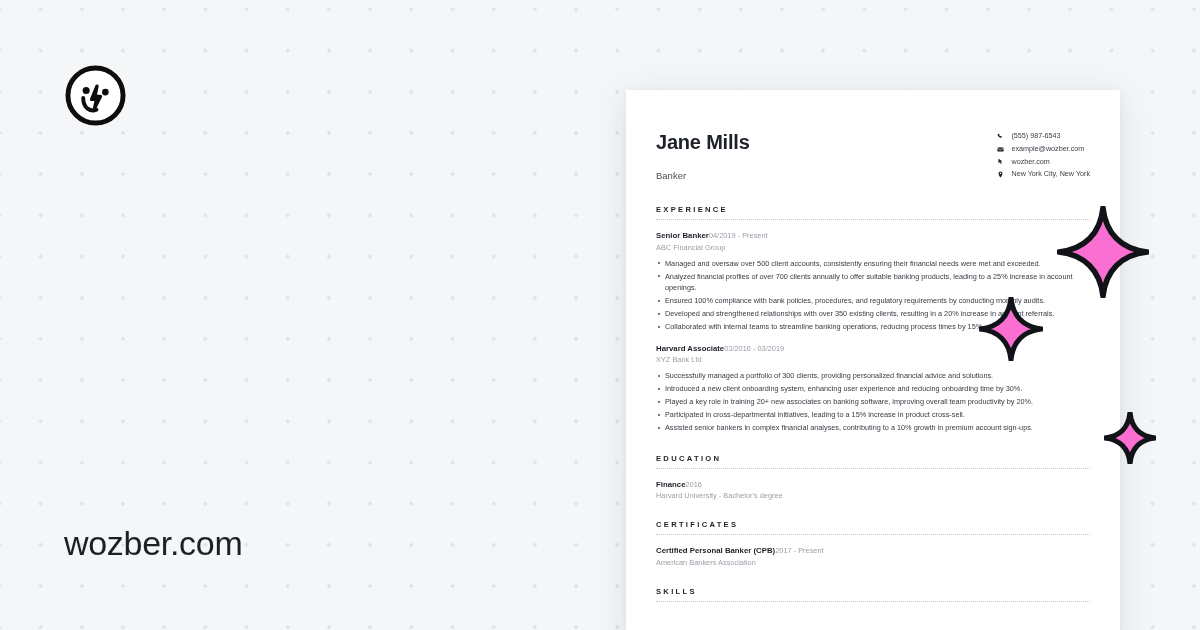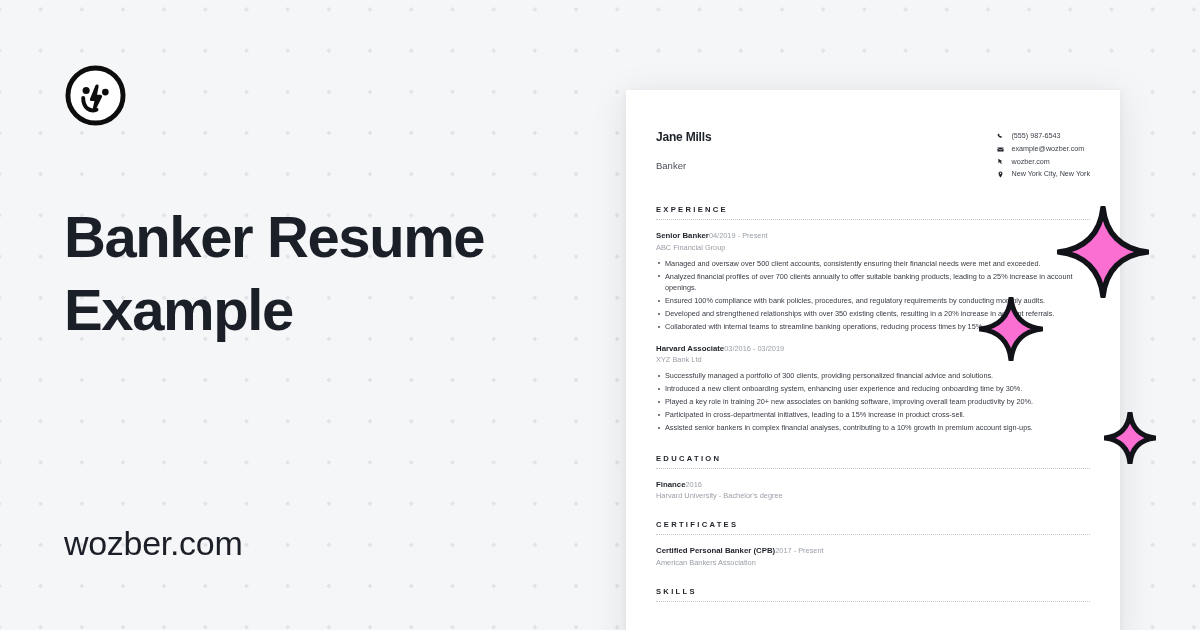--- a/index.html
+++ b/index.html
@@ -52,21 +52,21 @@
     background:#ffffff;
     box-shadow:0 6px 34px rgba(24,28,38,.10), 0 2px 8px rgba(24,28,38,.05);
     overflow:hidden;
     padding:40px 30px 0 30px;
     color:#2b2f36;
   }
 
   
   .res-head { display:flex; justify-content:space-between; align-items:flex-start; }
   .res-name {
-    font-size:12px; font-weight:bold; color:#1d2128;
+    font-size:20px; font-weight:bold; color:#1d2128;
     letter-spacing:-0.2px; line-height:1.2;
   }
   .res-role { font-size:9.5px; color:#4a4f58; margin-top:16px; }
 
   .contacts { margin-top:2px; }
   .contact-row {
     display:flex; align-items:center;
     font-size:7.2px; color:#3d424a;
     margin-bottom:4.2px; line-height:1.2;
   }
@@ -127,24 +127,20 @@
   <div class="logo">
     <svg viewBox="0 0 64 64">
       <circle cx="32" cy="32" r="28" fill="#ffffff" stroke="#0d0d0d" stroke-width="5"></circle>
       <circle cx="22.5" cy="27" r="3.6" fill="#0d0d0d"></circle>
       <circle cx="42" cy="28.5" r="3.4" fill="#0d0d0d"></circle>
       <path d="M33.5 22.5 L31.5 33 L37 33 L31 45 L33 36 L28 36 Z" fill="none" stroke="#0d0d0d" stroke-width="3.4" stroke-linejoin="round" stroke-linecap="round"></path>
       <path d="M19.5 34.5 C19.5 45 27 49 33 46.5" fill="none" stroke="#0d0d0d" stroke-width="4" stroke-linecap="round"></path>
     </svg>
   </div>
 
-  <h1 class="headline">
-    <span>Banker Resume</span>
-    <span class="l2">Example</span>
-  </h1>
 
   <div class="brand">wozber.com</div>
 
   <div class="card">
 
     <div class="res-head">
       <div>
         <div class="res-name">Jane Mills</div>
         <div class="res-role">Banker</div>
       </div>

